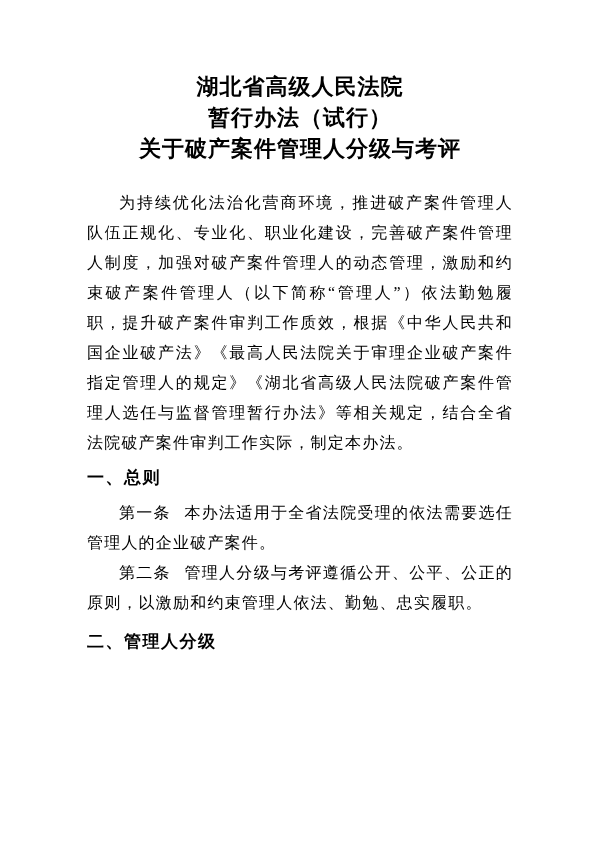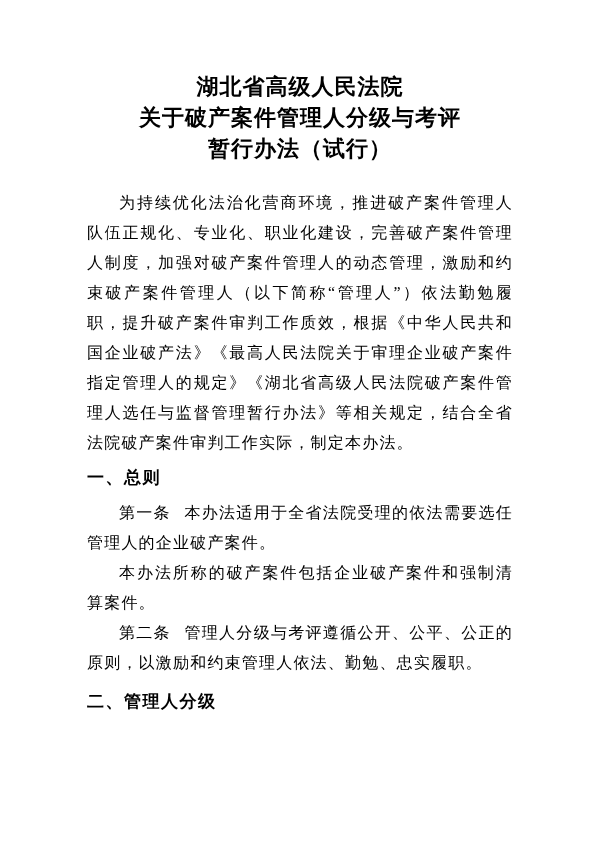--- a/index.html
+++ b/index.html
@@ -55,33 +55,32 @@
   .section-heading.second { margin-top: 9px; }
   p.article-2 { margin-top: 0; }
 </style>
 </head>
 <body>
 
 <div class="page">
 
   <div class="doc-title">
     <div class="title-line">湖北省高级人民法院</div>
+    <div class="title-line">暂行办法（试行）</div>
     <div class="title-line">关于破产案件管理人分级与考评</div>
-    <div class="title-line">暂行办法（试行）</div>
   </div>
 
   <div class="doc-body">
 
     <p class="para intro">为持续优化法治化营商环境，推进破产案件管理人队伍正规化、专业化、职业化建设，完善破产案件管理人制度，加强对破产案件管理人的动态管理，激励和约束破产案件管理人（以下简称“管理人”）依法勤勉履职，提升破产案件审判工作质效，根据《中华人民共和国企业破产法》《最高人民法院关于审理企业破产案件指定管理人的规定》《湖北省高级人民法院破产案件管理人选任与监督管理暂行办法》等相关规定，结合全省法院破产案件审判工作实际，制定本办法。</p>
 
     <h2 class="section-heading">一、总则</h2>
 
     <p class="para"><span class="article-label">第一条</span><span>本办法适用于全省法院受理的依法需要选任管理人的企业破产案件。</span></p>
 
-    <p class="para">本办法所称的破产案件包括企业破产案件和强制清算案件。</p>
 
     <p class="para article-2"><span class="article-label">第二条</span><span>管理人分级与考评遵循公开、公平、公正的原则，以激励和约束管理人依法、勤勉、忠实履职。</span></p>
 
     <h2 class="section-heading second">二、管理人分级</h2>
 
 
   </div>
 
 </div>
 

